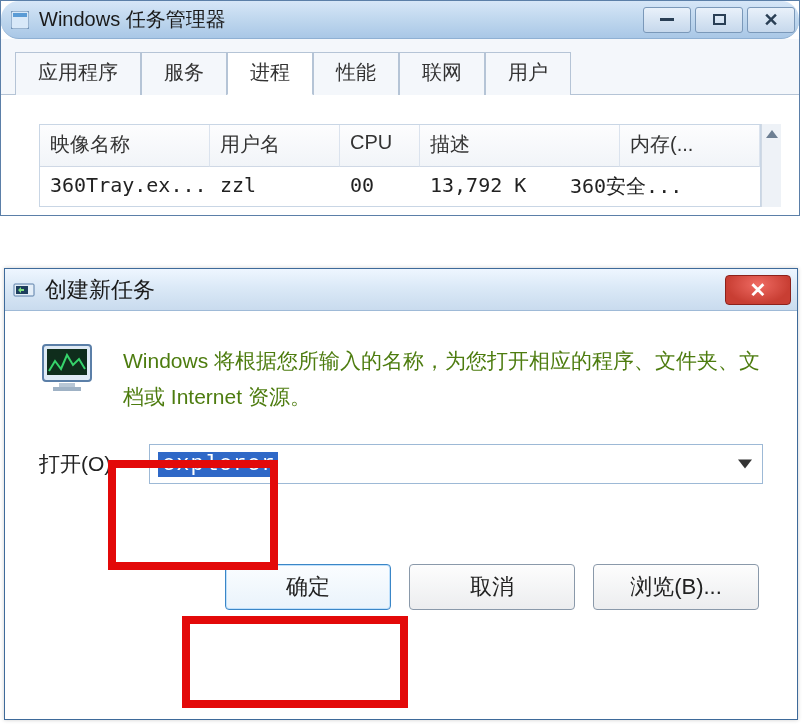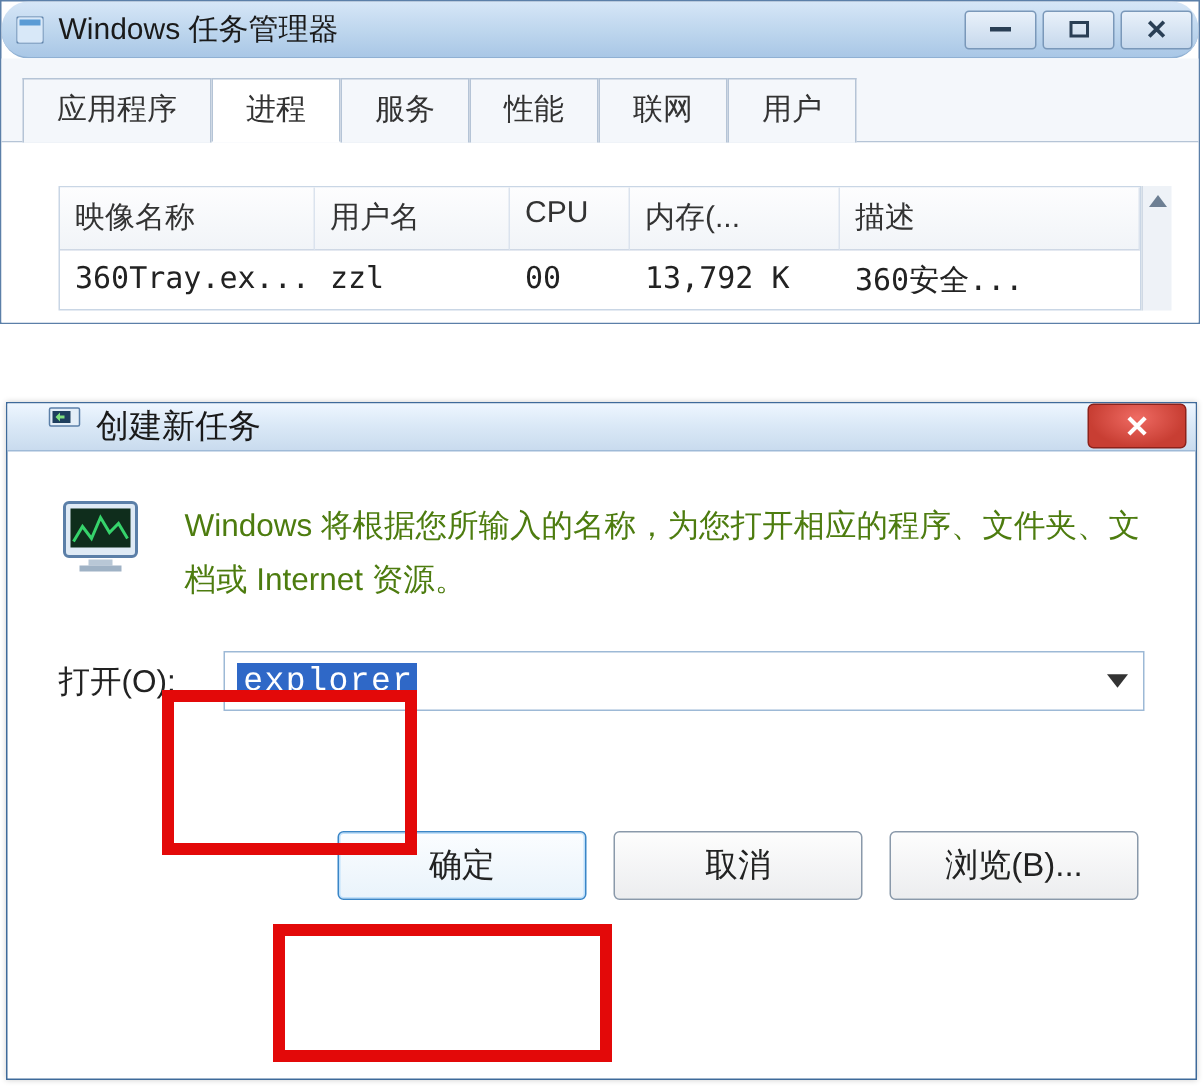--- a/index.html
+++ b/index.html
@@ -137,25 +137,25 @@
   .dialog {
     position:absolute;
     left:4px; top:268px;
     width:794px;
     height:452px;
     border:1px solid #3e6a9a;
     background:#fff;
     box-shadow:0 0 4px rgba(0,0,0,.2);
   }
   .dlg-titlebar {
-    height:32px;
+    height:42px;
     background:linear-gradient(to bottom,#eef6ff 0%,#dbe9f7 45%,#c9dbee 100%);
     display:flex;
-    align-items:flex-start;
-    padding-left:27px;
+    align-items:center;
+    padding-left:8px;
     border-bottom:1px solid #9fbad7;
   }
   .dlg-titlebar .run-icon {
     width:22px; height:18px; margin-right:10px;
   }
   .dlg-title-text { font-size:22px; color:#1a1a1a; flex:1; }
   .dlg-close {
     width:66px; height:30px;
     margin-right:6px;
     background:radial-gradient(ellipse at 50% 30%, #ef6b63, #c83e33 70%);
@@ -263,36 +263,36 @@
         </div>
       <div class="win-btn">
           <span class="x-shape">✕</span>
         </div>
     </div>
   </div>
 
 
   <div class="tabs-row">
     <div class="tab">应用程序</div>
+    <div class="tab">服务</div>
     <div class="tab active">进程</div>
-    <div class="tab">服务</div>
     <div class="tab">性能</div>
     <div class="tab">联网</div>
     <div class="tab">用户</div>
   </div>
 
   <div class="tab-body">
     <div class="pt-wrap">
       <div class="process-table" style="flex:1">
         <div class="pt-header">
           <div class="cell col-img">映像名称</div>
           <div class="cell col-user">用户名</div>
           <div class="cell col-cpu">CPU</div>
+          <div class="cell col-desc">描述</div>
           <div class="cell col-mem">内存(...</div>
-          <div class="cell col-desc">描述</div>
         </div>
         <div class="pt-row">
           <div class="cell col-img">360Tray.ex...</div>
           <div class="cell col-user">zzl</div>
           <div class="cell col-cpu">00</div>
           <div class="cell col-mem">13,792 K</div>
           <div class="cell col-desc">360安全...</div>
         </div>
       </div>
       <div class="pt-scroll">

